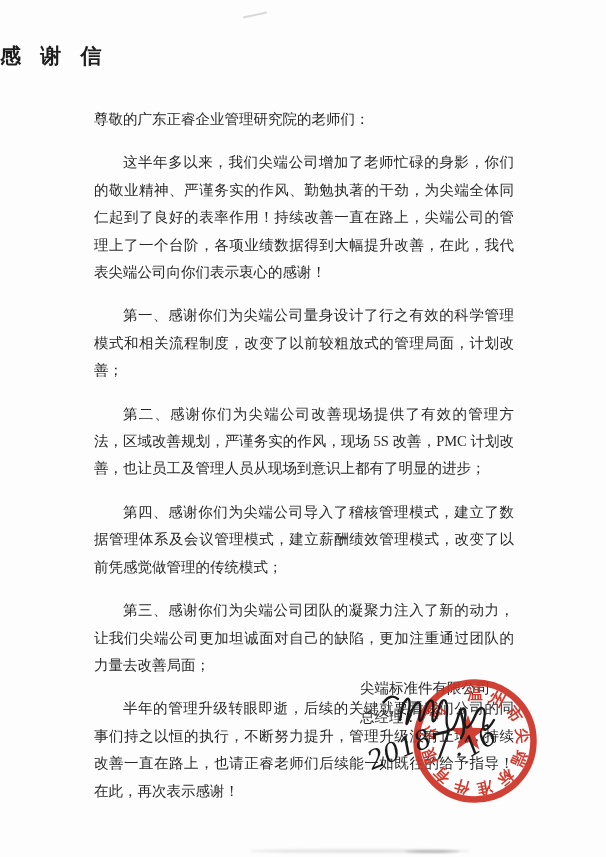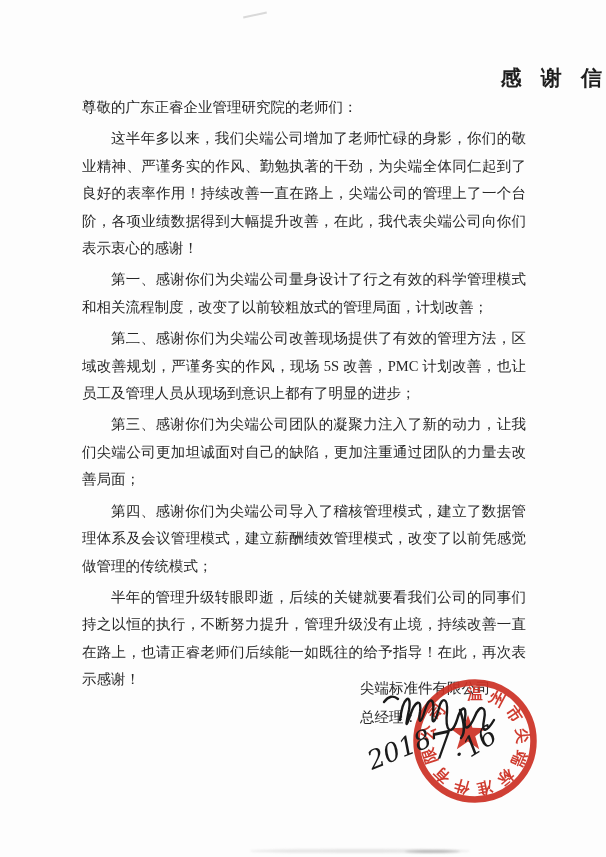--- a/index.html
+++ b/index.html
@@ -7,42 +7,42 @@
     position: relative;
     width: 606px;
     height: 857px;
     background: #fdfdfd;
     overflow: hidden;
     font-family: "Liberation Serif", "DejaVu Serif", serif;
     color: #2a2a2a;
   }
   .title {
     position: absolute;
-    top: 64px;
+    top: 42px;
     left: 0;
     width: 606px;
     margin: 0;
-    text-align: right;
+    text-align: left;
     font-size: 21px;
     font-weight: bold;
     letter-spacing: 4px;
     word-spacing: 6px;
     color: #1e1e1e;
   }
   .body {
     position: absolute;
     top: 90px;
     left: 78px;
     width: 452px;
     font-size: 14.5px;
     line-height: 27.4px;
     text-align: justify;
     color: #282828;
   }
-  .body p { margin: 4px; text-indent: 2em; }
+  .body p { margin: 16px; text-indent: 2em; }
   .body p.salutation { text-indent: 0; }
   .sig-block {
     position: absolute;
     left: 360px;
     top: 674px;
     font-size: 14.5px;
     line-height: 28.5px;
     color: #282828;
     white-space: nowrap;
   }
@@ -86,22 +86,22 @@
 
   <div class="art-top"></div>
 
   <h1 class="title">感 谢 信</h1>
 
   <div class="body">
     <p class="salutation">尊敬的广东正睿企业管理研究院的老师们：</p>
     <p>这半年多以来，我们尖端公司增加了老师忙碌的身影，你们的敬业精神、严谨务实的作风、勤勉执著的干劲，为尖端全体同仁起到了良好的表率作用！持续改善一直在路上，尖端公司的管理上了一个台阶，各项业绩数据得到大幅提升改善，在此，我代表尖端公司向你们表示衷心的感谢！</p>
     <p>第一、感谢你们为尖端公司量身设计了行之有效的科学管理模式和相关流程制度，改变了以前较粗放式的管理局面，计划改善；</p>
     <p>第二、感谢你们为尖端公司改善现场提供了有效的管理方法，区域改善规划，严谨务实的作风，现场 5S 改善，PMC 计划改善，也让员工及管理人员从现场到意识上都有了明显的进步；</p>
+    <p>第四、感谢你们为尖端公司导入了稽核管理模式，建立了数据管理体系及会议管理模式，建立薪酬绩效管理模式，改变了以前凭感觉做管理的传统模式；</p>
     <p>第三、感谢你们为尖端公司团队的凝聚力注入了新的动力，让我们尖端公司更加坦诚面对自己的缺陷，更加注重通过团队的力量去改善局面；</p>
-    <p>第四、感谢你们为尖端公司导入了稽核管理模式，建立了数据管理体系及会议管理模式，建立薪酬绩效管理模式，改变了以前凭感觉做管理的传统模式；</p>
     <p>半年的管理升级转眼即逝，后续的关键就要看我们公司的同事们持之以恒的执行，不断努力提升，管理升级没有止境，持续改善一直在路上，也请正睿老师们后续能一如既往的给予指导！在此，再次表示感谢！</p>
   </div>
 
   <div class="sig-block">
     <p>尖端标准件有限公司</p>
     <p>总经理：</p>
   </div>
 
   <svg class="seal-svg" viewBox="0 0 144 144" aria-hidden="true">
     <circle class="seal-ring" cx="72" cy="72" r="58.5"></circle>

